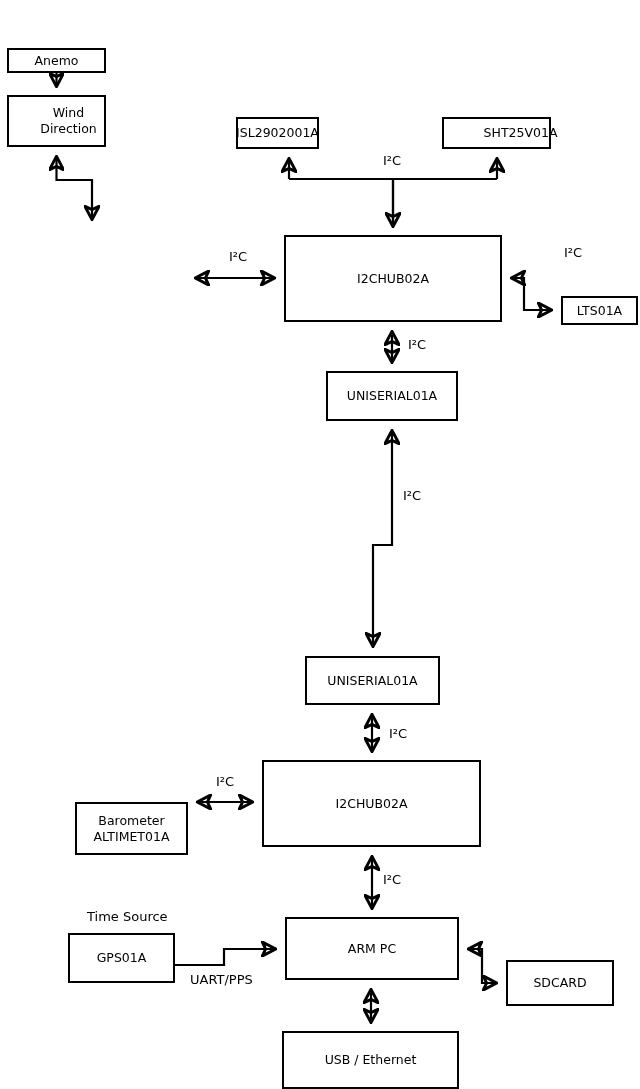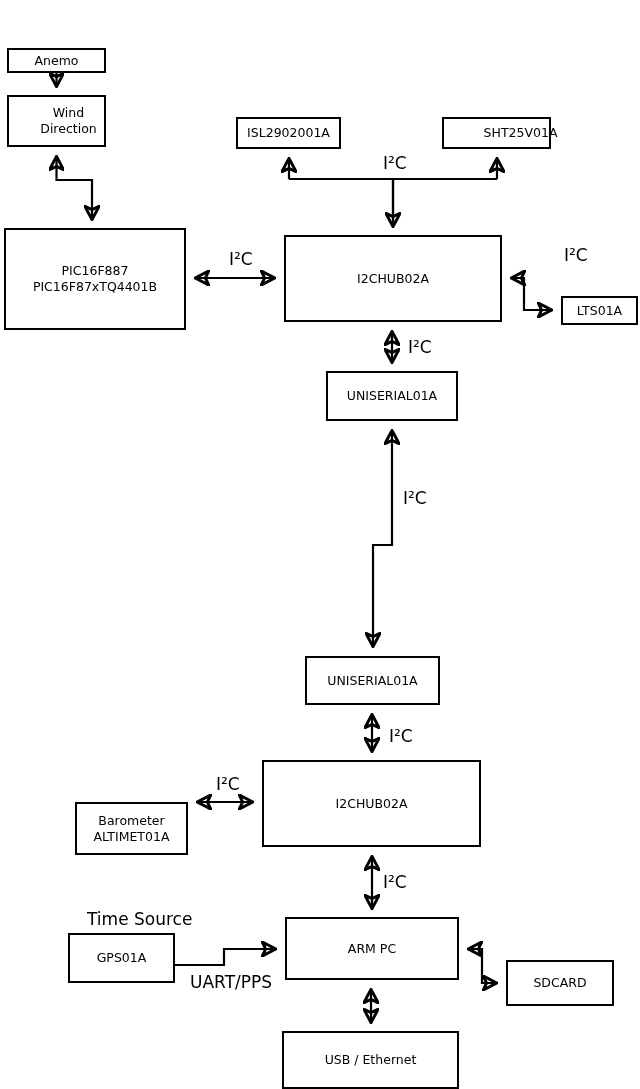--- a/index.html
+++ b/index.html
@@ -24,21 +24,21 @@
     justify-content:center;
     text-align:center;
     font-size:12.5px;
     line-height:1.28;
     color:#000000;
     z-index:3;
     white-space:pre-line;
   }
   .lbl{
     position:absolute;
-    font-size:17px;
+    font-size:13px;
     color:#000000;
     z-index:4;
     white-space:nowrap;
   }
   .edge-svg{
     position:absolute;
     left:0;top:0;
     width:640px;height:1089px;
     z-index:1;
     overflow:visible;
@@ -88,23 +88,21 @@
     <path d="M175,965 L224,965 L224,949 L275,949" marker-end="url(#ah)"></path>
 
     <path d="M469,949 L482,949 L482,983 L496,983" marker-start="url(#ah)" marker-end="url(#ah)"></path>
 
     <line x1="371" y1="990" x2="371" y2="1022" marker-start="url(#ah)" marker-end="url(#ah)"></line>
   </svg>
 
   <div class="node" style="left:7px;top:2px;width:99px;height:25px;margin-top:46px;">Anemo</div>
   <div class="node" style="left:7px;top:95px;width:99px;height:52px;padding-left:24px;">Wind
 Direction</div>
-  <div class="node" style="left:4px;top:228px;width:182px;height:102px;">PIC16F887
-PIC16F87xTQ4401B</div>
-  <div class="node" style="left:236px;top:117px;width:105px;height:32px;">ISL2902001A</div>
+  <div class="node" style="left:236px;top:117px;width:83px;height:32px;">ISL2902001A</div>
   <div class="node" style="left:442px;top:117px;width:109px;height:32px;padding-left:48px;">SHT25V01A</div>
   <div class="node" style="left:284px;top:235px;width:218px;height:87px;">I2CHUB02A</div>
   <div class="node" style="left:561px;top:296px;width:77px;height:29px;">LTS01A</div>
   <div class="node" style="left:326px;top:371px;width:132px;height:50px;">UNISERIAL01A</div>
   <div class="node" style="left:305px;top:656px;width:135px;height:49px;">UNISERIAL01A</div>
   <div class="node" style="left:262px;top:760px;width:219px;height:87px;">I2CHUB02A</div>
   <div class="node" style="left:75px;top:775px;width:113px;height:53px;margin-top:27px;">Barometer
 ALTIMET01A</div>
   <div class="node" style="left:68px;top:933px;width:107px;height:50px;">GPS01A</div>
   <div class="node" style="left:285px;top:917px;width:174px;height:63px;">ARM PC</div>

